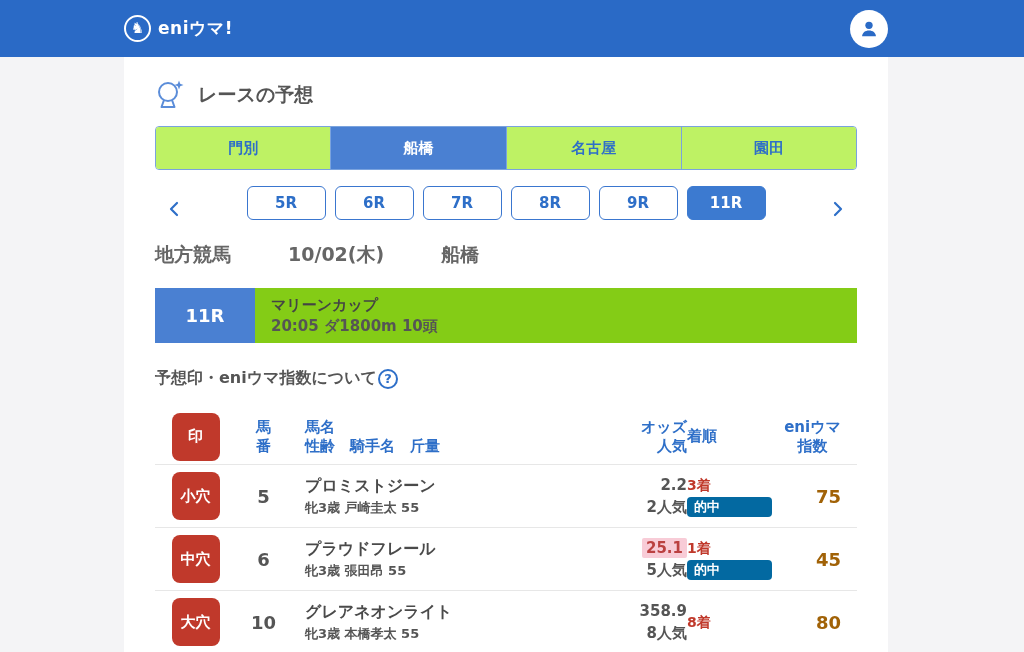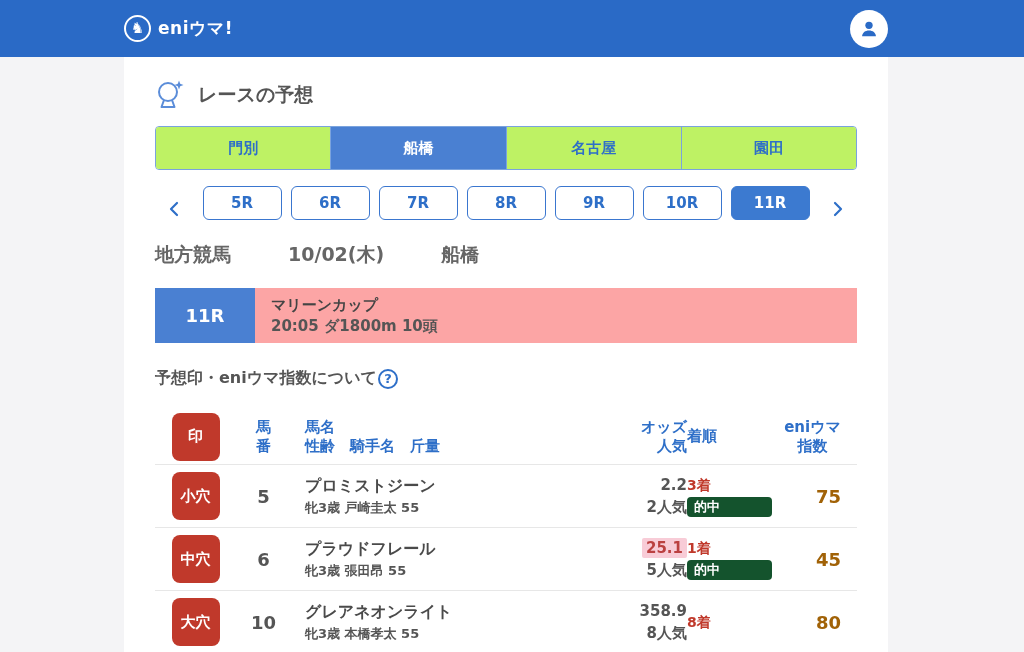--- a/index.html
+++ b/index.html
@@ -32,21 +32,21 @@
   .race-btn { width:79px; height:34px; border:1.5px solid #3a76cf; border-radius:6px; background:#fff; color:#2e6fc8; font-size:15px; font-weight:bold; display:flex; align-items:center; justify-content:center; cursor:pointer; }
   .race-btn.selected { background:#3c7ad0; border-color:#3c7ad0; color:#fff; }
   .nav-arrow { width:22px; height:22px; display:flex; align-items:center; justify-content:center; cursor:pointer; }
 
   
   .date-row { display:flex; gap:57px; font-size:19px; font-weight:bold; color:#666; margin-bottom:20px; }
 
   
   .race-banner { display:flex; height:55px; margin-bottom:25px; }
   .race-banner-no { width:100px; background:#4a80d2; color:#fff; font-size:18px; font-weight:bold; display:flex; align-items:center; justify-content:center; }
-  .race-banner-body { flex:1; background:#fca5a5; padding:7px 0 0 16px; }
+  .race-banner-body { flex:1; background:#84cc16; padding:7px 0 0 16px; }
   .race-banner-title { font-size:15px; font-weight:bold; color:#444; line-height:21px; }
   .race-banner-details { font-size:15px; font-weight:bold; color:#555; line-height:21px; }
 
   
   .info-row { display:flex; align-items:center; gap:1px; margin-bottom:20px; }
   .info-label { font-size:16px; font-weight:bold; color:#555; }
   .help-icon { width:20px; height:20px; border:2px solid #2e6fc8; border-radius:50%; color:#2e6fc8; font-size:13px; font-weight:bold; display:flex; align-items:center; justify-content:center; cursor:pointer; }
 
   
   .ptable { width:100%; }
@@ -62,21 +62,21 @@
   .prow.head .col-index { text-align:center; padding-right:4px; }
   .hdr-2l { line-height:19px; }
   .mark-box { width:48px; height:48px; background:#c0392b; border-radius:8px; color:#fff; font-size:15px; font-weight:bold; display:flex; align-items:center; justify-content:center; }
   .num-val { font-size:18px; font-weight:600; color:#555; }
   .horse-name { font-size:16px; font-weight:bold; color:#4a4a4a; line-height:20px; }
   .horse-detail { font-size:13px; font-weight:bold; color:#555; line-height:19px; margin-top:2px; }
   .odds-val { font-size:15px; font-weight:bold; color:#555; line-height:20px; }
   .odds-val .hl { background:#f8ccd7; color:#bb4040; padding:1px 4px; border-radius:2px; }
   .pop-val { font-size:15px; font-weight:bold; color:#555; line-height:20px; margin-top:2px; }
   .result-pos { font-size:14px; font-weight:bold; color:#c0392b; line-height:18px; }
-  .hit-badge { background:#14532d; color:#fff; font-size:13px; font-weight:bold; border-radius:4px; padding:3px 7px; margin-top:3px; line-height:14px; }
+  .hit-badge { background:#0369a1; color:#fff; font-size:13px; font-weight:bold; border-radius:4px; padding:3px 7px; margin-top:3px; line-height:14px; }
   .index-val { font-size:18px; font-weight:bold; color:#a16207; }
 </style>
 </head>
 <body>
 
 <div class="app-header">
   <div class="header-inner">
     <div class="logo">
       <span class="logo-circle">♞</span>
       <span class="logo-text">eniウマ!</span>
@@ -113,21 +113,20 @@
       <svg width="12" height="16" viewBox="0 0 12 16">
           <polyline points="9,2 3,8 9,14" fill="none" stroke="#2e6fc8" stroke-width="2.2" stroke-linecap="round" stroke-linejoin="round"></polyline>
         </svg>
     </div>
     <div class="race-btns">
       <div class="race-btn">5R</div>
       <div class="race-btn">6R</div>
       <div class="race-btn">7R</div>
       <div class="race-btn">8R</div>
       <div class="race-btn">9R</div>
-      <div class="race-btn">10R</div>
       <div class="race-btn selected">11R</div>
     </div>
     <div class="nav-arrow">
       <svg width="12" height="16" viewBox="0 0 12 16">
           <polyline points="3,2 9,8 3,14" fill="none" stroke="#2e6fc8" stroke-width="2.2" stroke-linecap="round" stroke-linejoin="round"></polyline>
         </svg>
     </div>
   </div>
 
   <div class="date-row">

